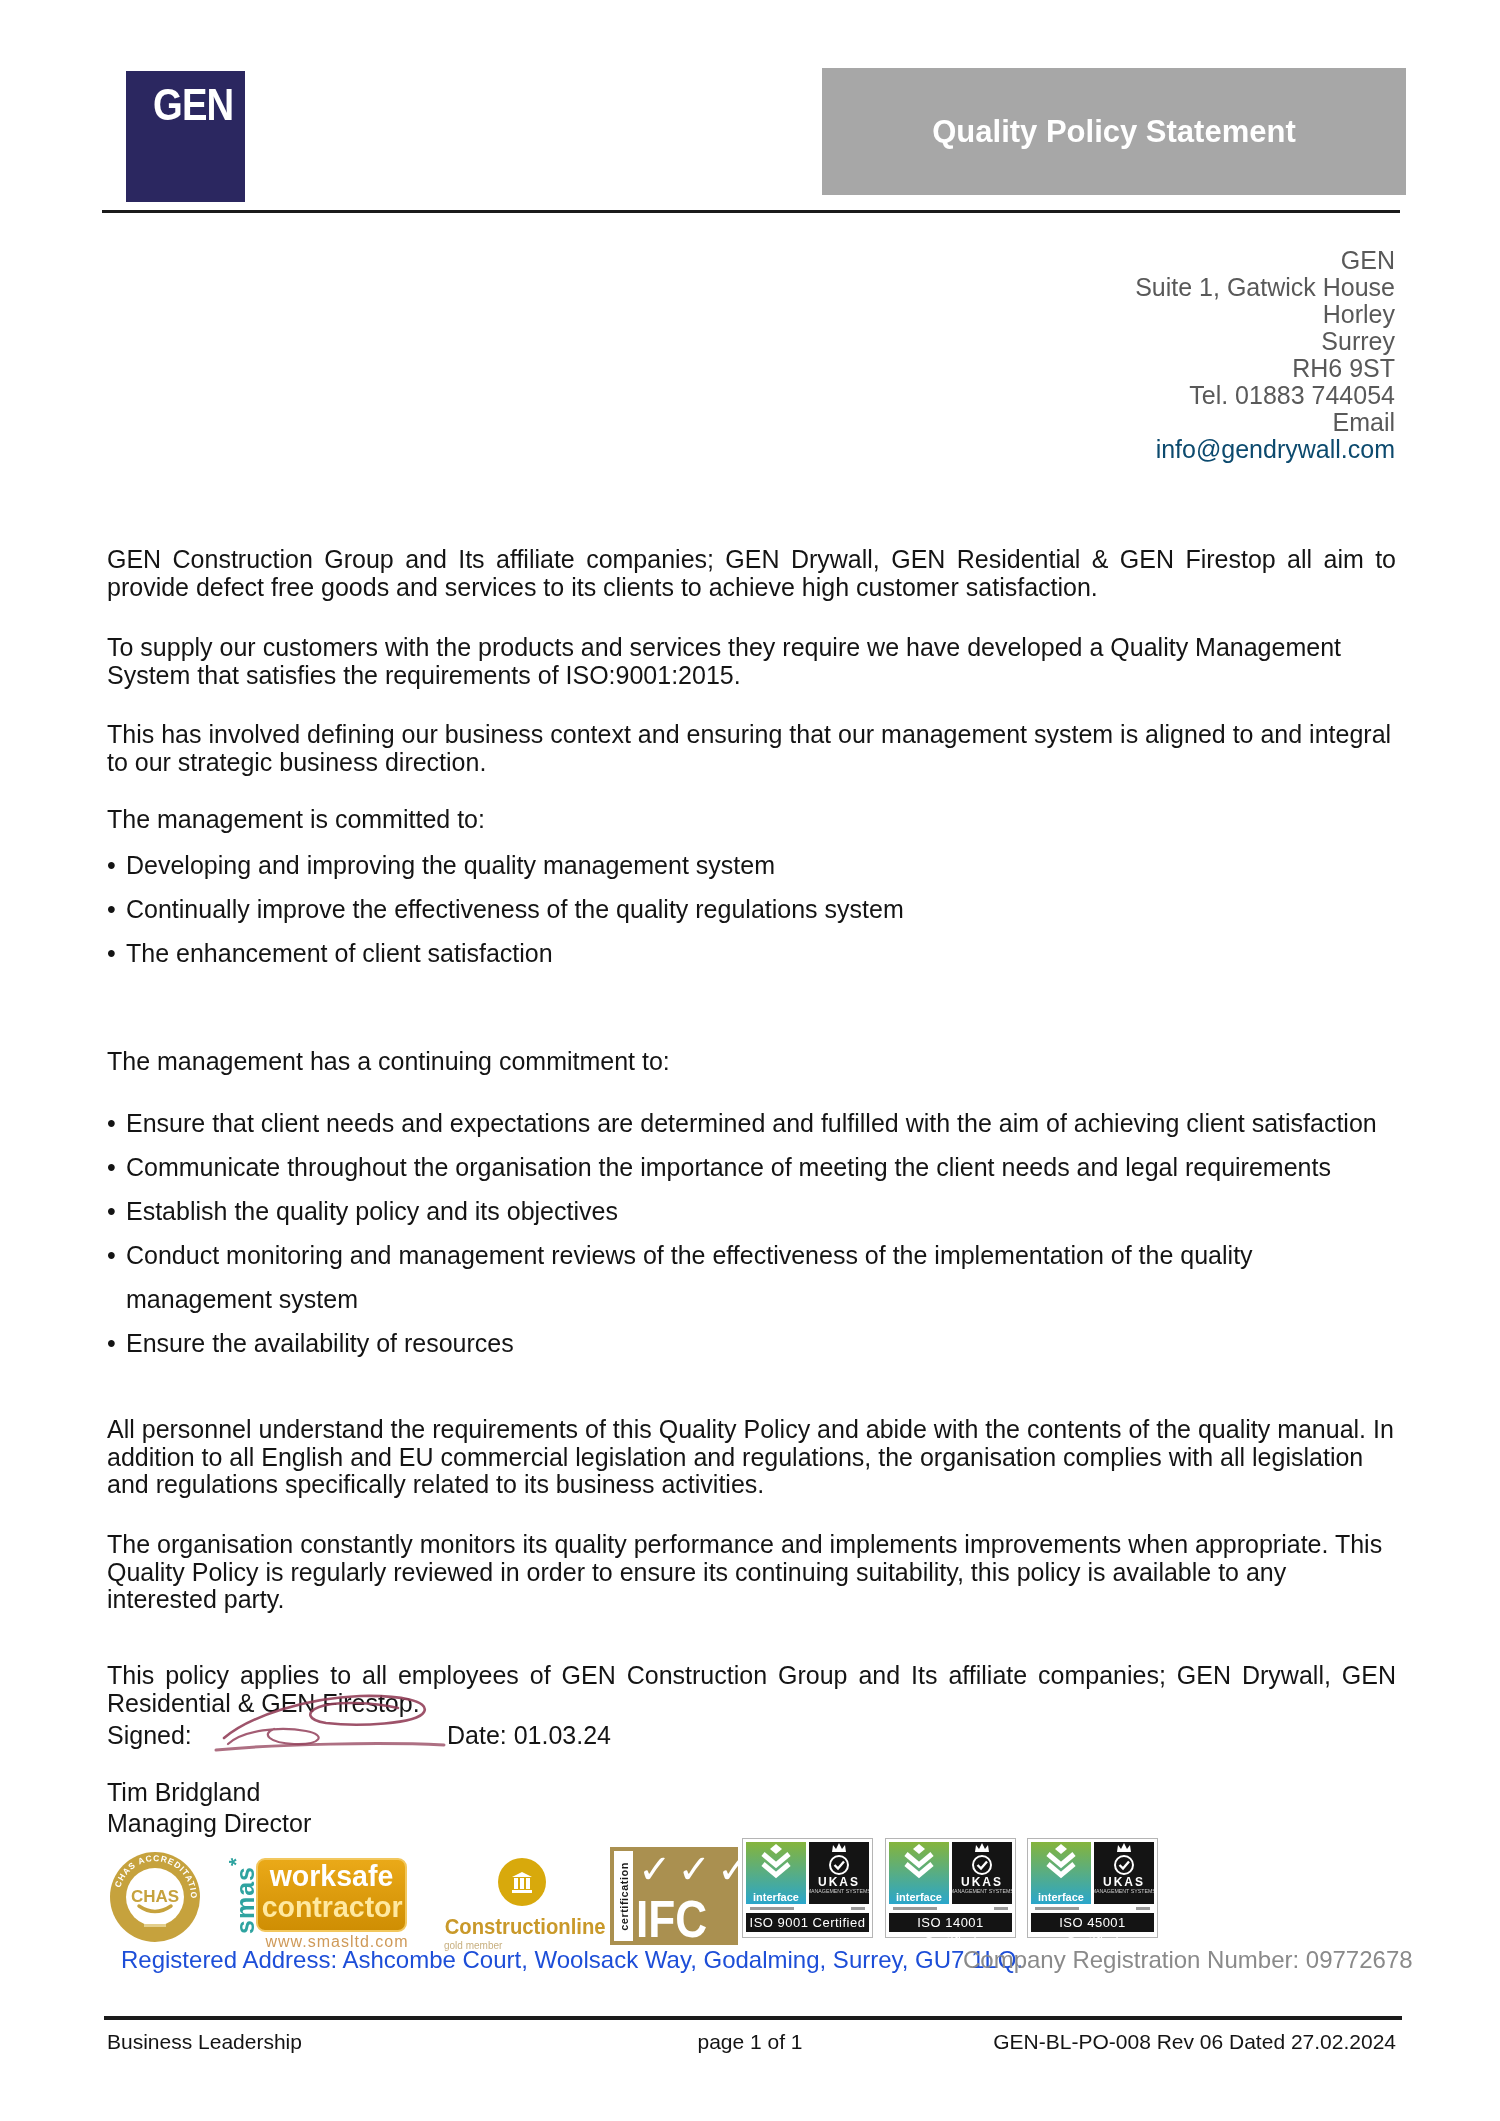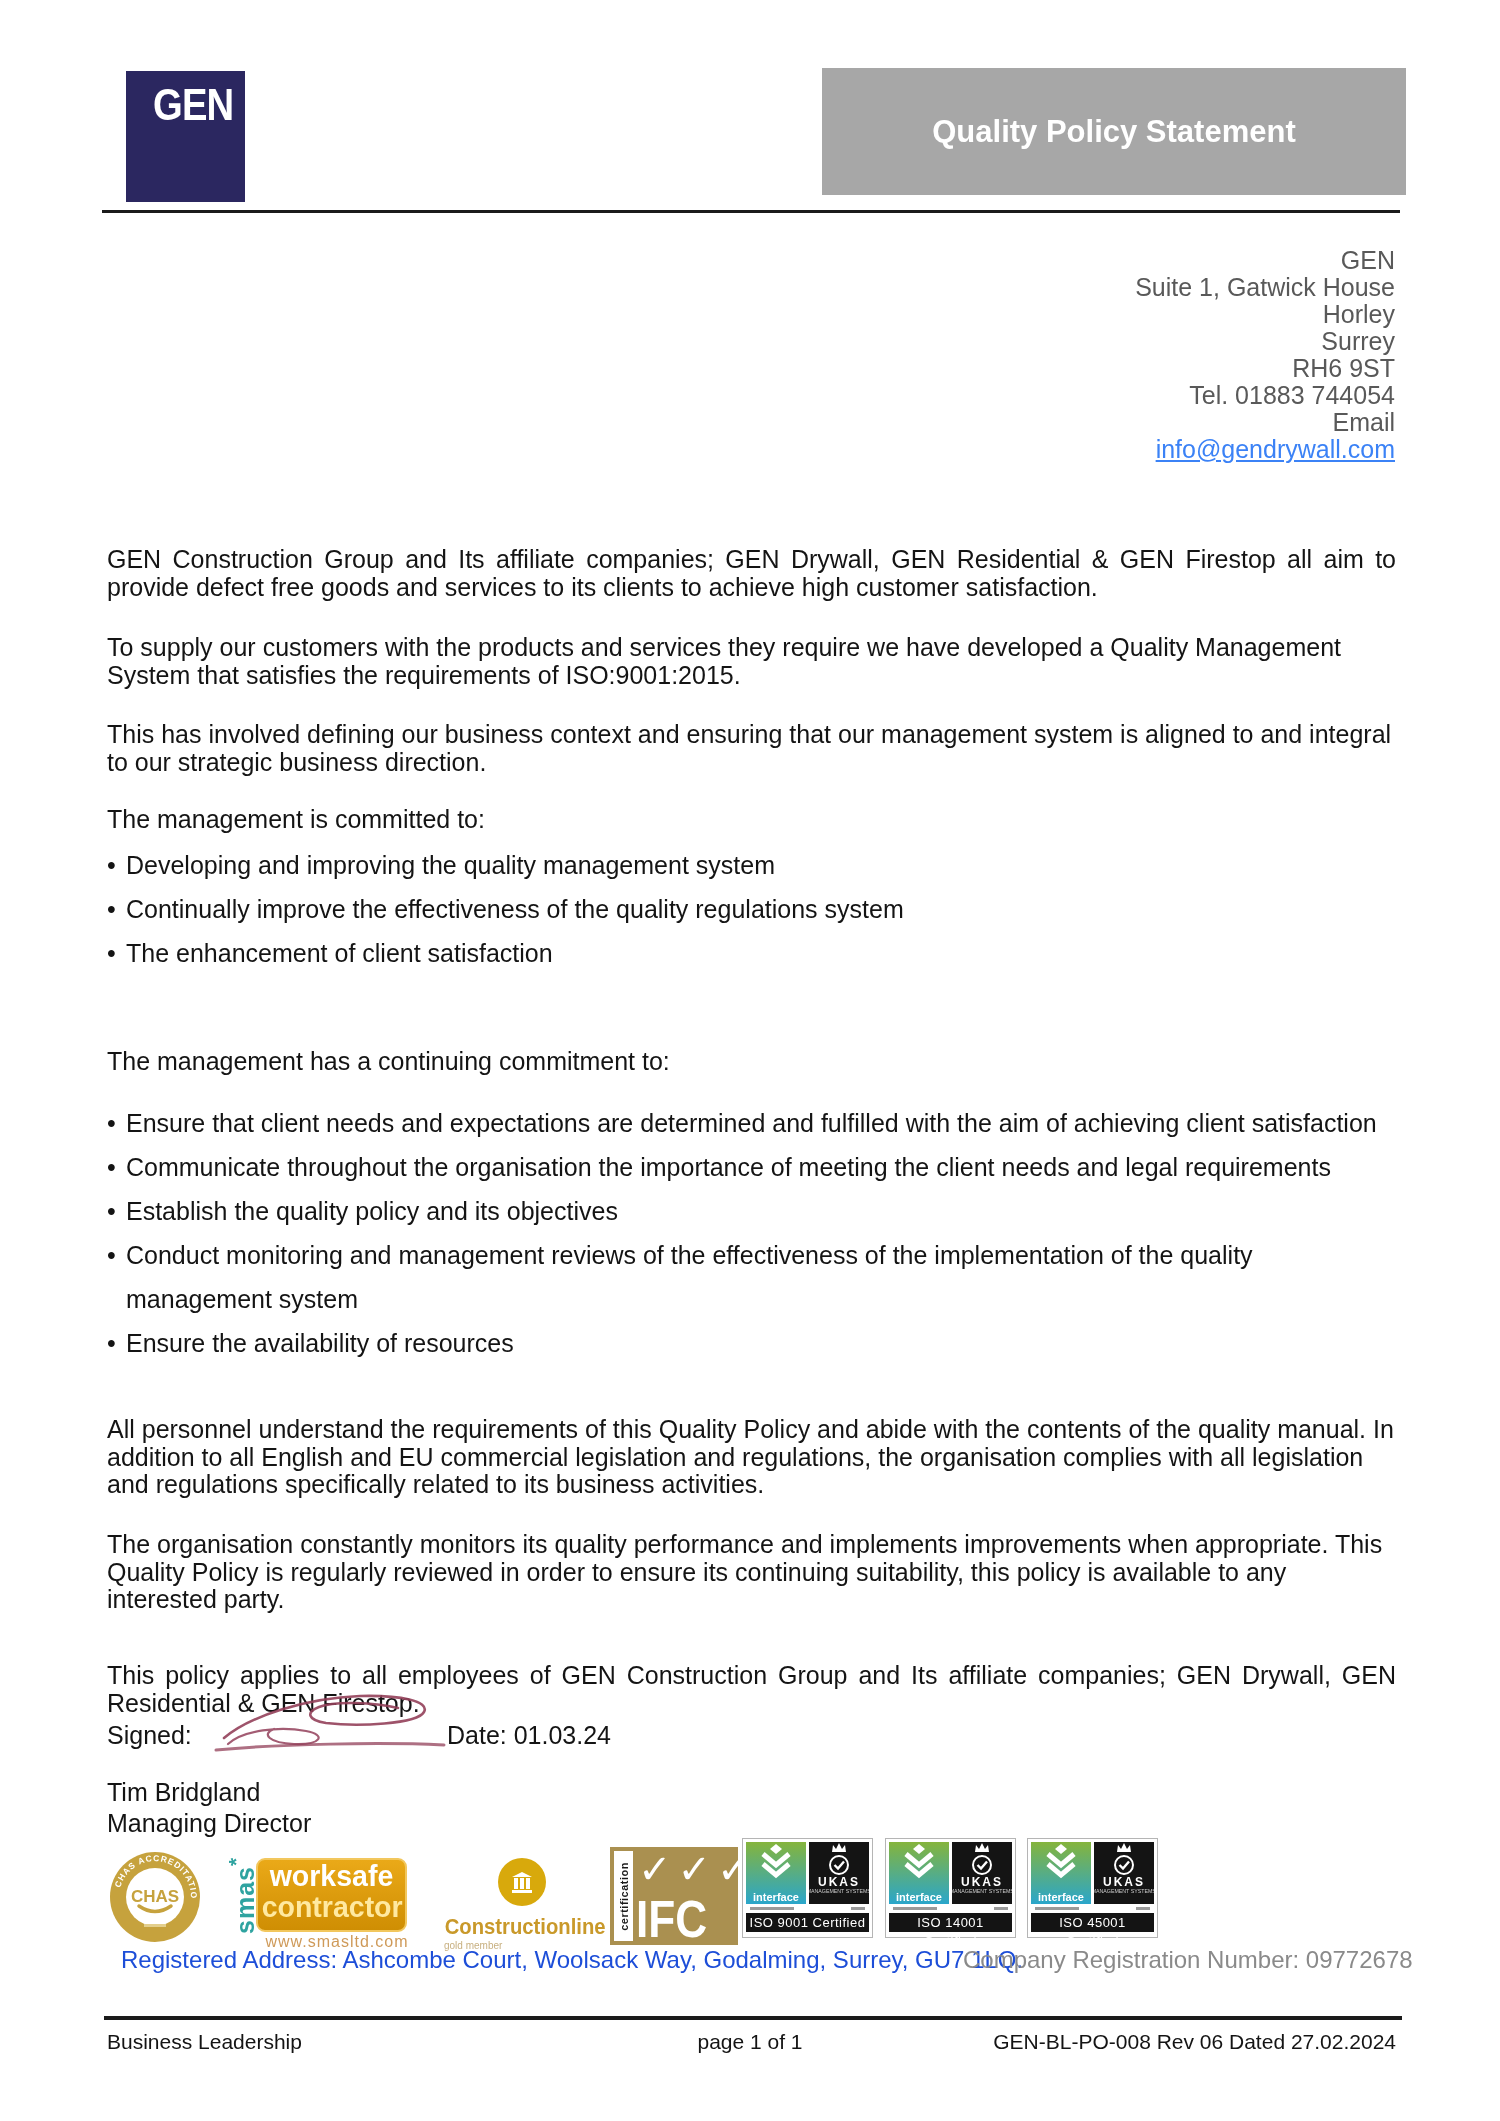--- a/index.html
+++ b/index.html
@@ -12,21 +12,21 @@
   .logo{position:absolute; left:126px; top:71px; width:119px; height:131px; background:#2b2760;}
   .logo-text{position:absolute; left:27px; top:8px; color:#fff; font-weight:bold; font-size:45px;
              letter-spacing:-1px; transform:scaleX(0.85); transform-origin:left top; white-space:nowrap;}
   .banner{position:absolute; left:822px; top:68px; width:584px; height:127px; background:#a7a7a7;
           display:flex; align-items:center; justify-content:center;}
   .banner-title{color:#ffffff; font-size:31px; font-weight:bold;}
   .rule-top{position:absolute; left:102px; top:210px; width:1298px; height:3px; background:#1b1b1b;}
   
   .address{position:absolute; right:105px; top:247px; text-align:right;
            font-size:25px; line-height:27px; color:#595959;}
-  .address .email{color:#3b82f6; text-decoration:underline; cursor:pointer;margin-top:20px;}
+  .address .email{color:#0c4a6e; cursor:pointer;margin-top:20px;}
   
   .para, .bheading{position:absolute; left:107px; width:1289px; font-size:25px; line-height:27.5px; color:#141414;}
   .just{text-align:justify;}
   .p1{top:521px;} .p2{top:609px;} .p3{top:696px;}
   .h-committed{top:781px;} .h-commitment{top:1023px;}
   .p5{top:1391px;} .p6{top:1506px;} .p7{top:1637px;}
   .blist{position:absolute; left:107px; width:1289px; margin:0; padding:0; list-style:none; font-size:25px;}
   .list1{top:843px;} .list2{top:1101px;}
   .blist li{display:flex; line-height:44px;}
   .blist .b{width:19px; flex:0 0 19px;}

